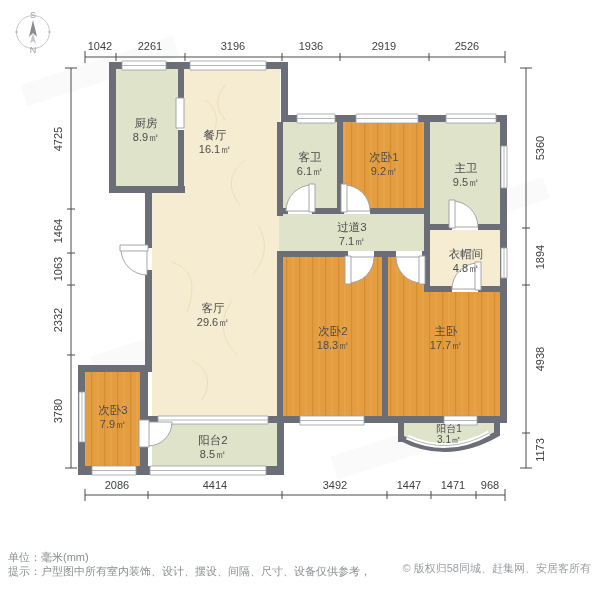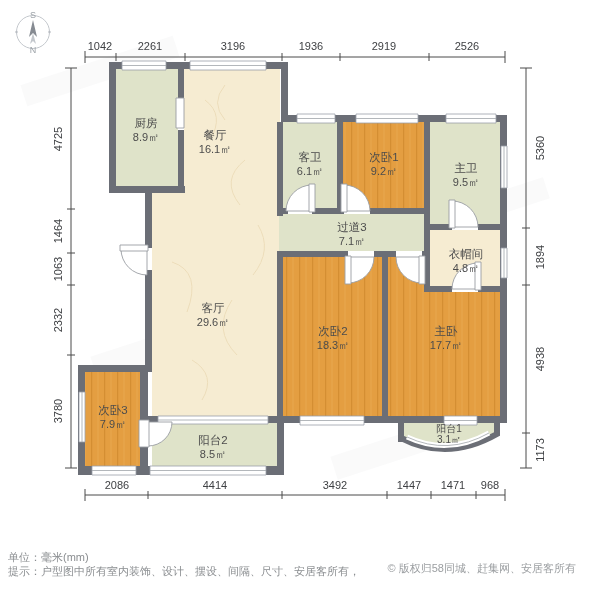--- a/index.html
+++ b/index.html
@@ -5,21 +5,21 @@
   html,body{margin:0;padding:0;background:#fff;}
   .page{position:relative;width:600px;height:600px;background:#ffffff;overflow:hidden;
         font-family:"Liberation Sans","DejaVu Sans",sans-serif;}
   svg text{font-family:"Liberation Sans","DejaVu Sans",sans-serif;}
   .dim{font-size:11px;fill:#3f4144;}
   .rn{font-size:11.5px;fill:#4c4c4c;}
   .ra{font-size:11px;fill:#4c4c4c;}
   .sm{font-size:10px;}
   .cmp{font-size:9px;fill:#9aa0a6;}
   .footer{position:absolute;left:8px;top:551px;color:#8a8d90;font-size:11px;line-height:13.5px;}
-  .copyright{position:absolute;right:24px;top:561px;color:#9b9ea1;font-size:11px;}
+  .copyright{position:absolute;right:9px;top:561px;color:#9b9ea1;font-size:11px;}
 </style>
 </head>
 <body>
 
 <div class="page">
 <svg width="600" height="600" viewBox="0 0 600 600">
   <defs>
     <pattern id="wood" width="13" height="60" patternUnits="userSpaceOnUse">
       <rect width="13" height="60" fill="#e49e41"></rect>
       <line x1="0.7" y1="0" x2="0.7" y2="60" stroke="#d18a2e" stroke-width="1"></line>
@@ -175,16 +175,16 @@
     <text class="rn" x="213" y="444">阳台2</text>
     <text class="ra" x="213" y="458">8.5㎡</text>
     <text class="rn sm" x="449" y="432">阳台1</text>
     <text class="ra sm" x="449" y="443">3.1㎡</text>
   </g>
 </svg>
 
 
 <div class="footer">
   <div>单位：毫米(mm)</div>
-  <div>提示：户型图中所有室内装饰、设计、摆设、间隔、尺寸、安居客所有，</div>
+  <div>提示：户型图中所有室内装饰、设计、摆设、间隔、尺寸、设备仅供参考，</div>
 </div>
 <div class="copyright">© 版权归58同城、赶集网、安居客所有</div>
 </div>
 
 </body></html>

